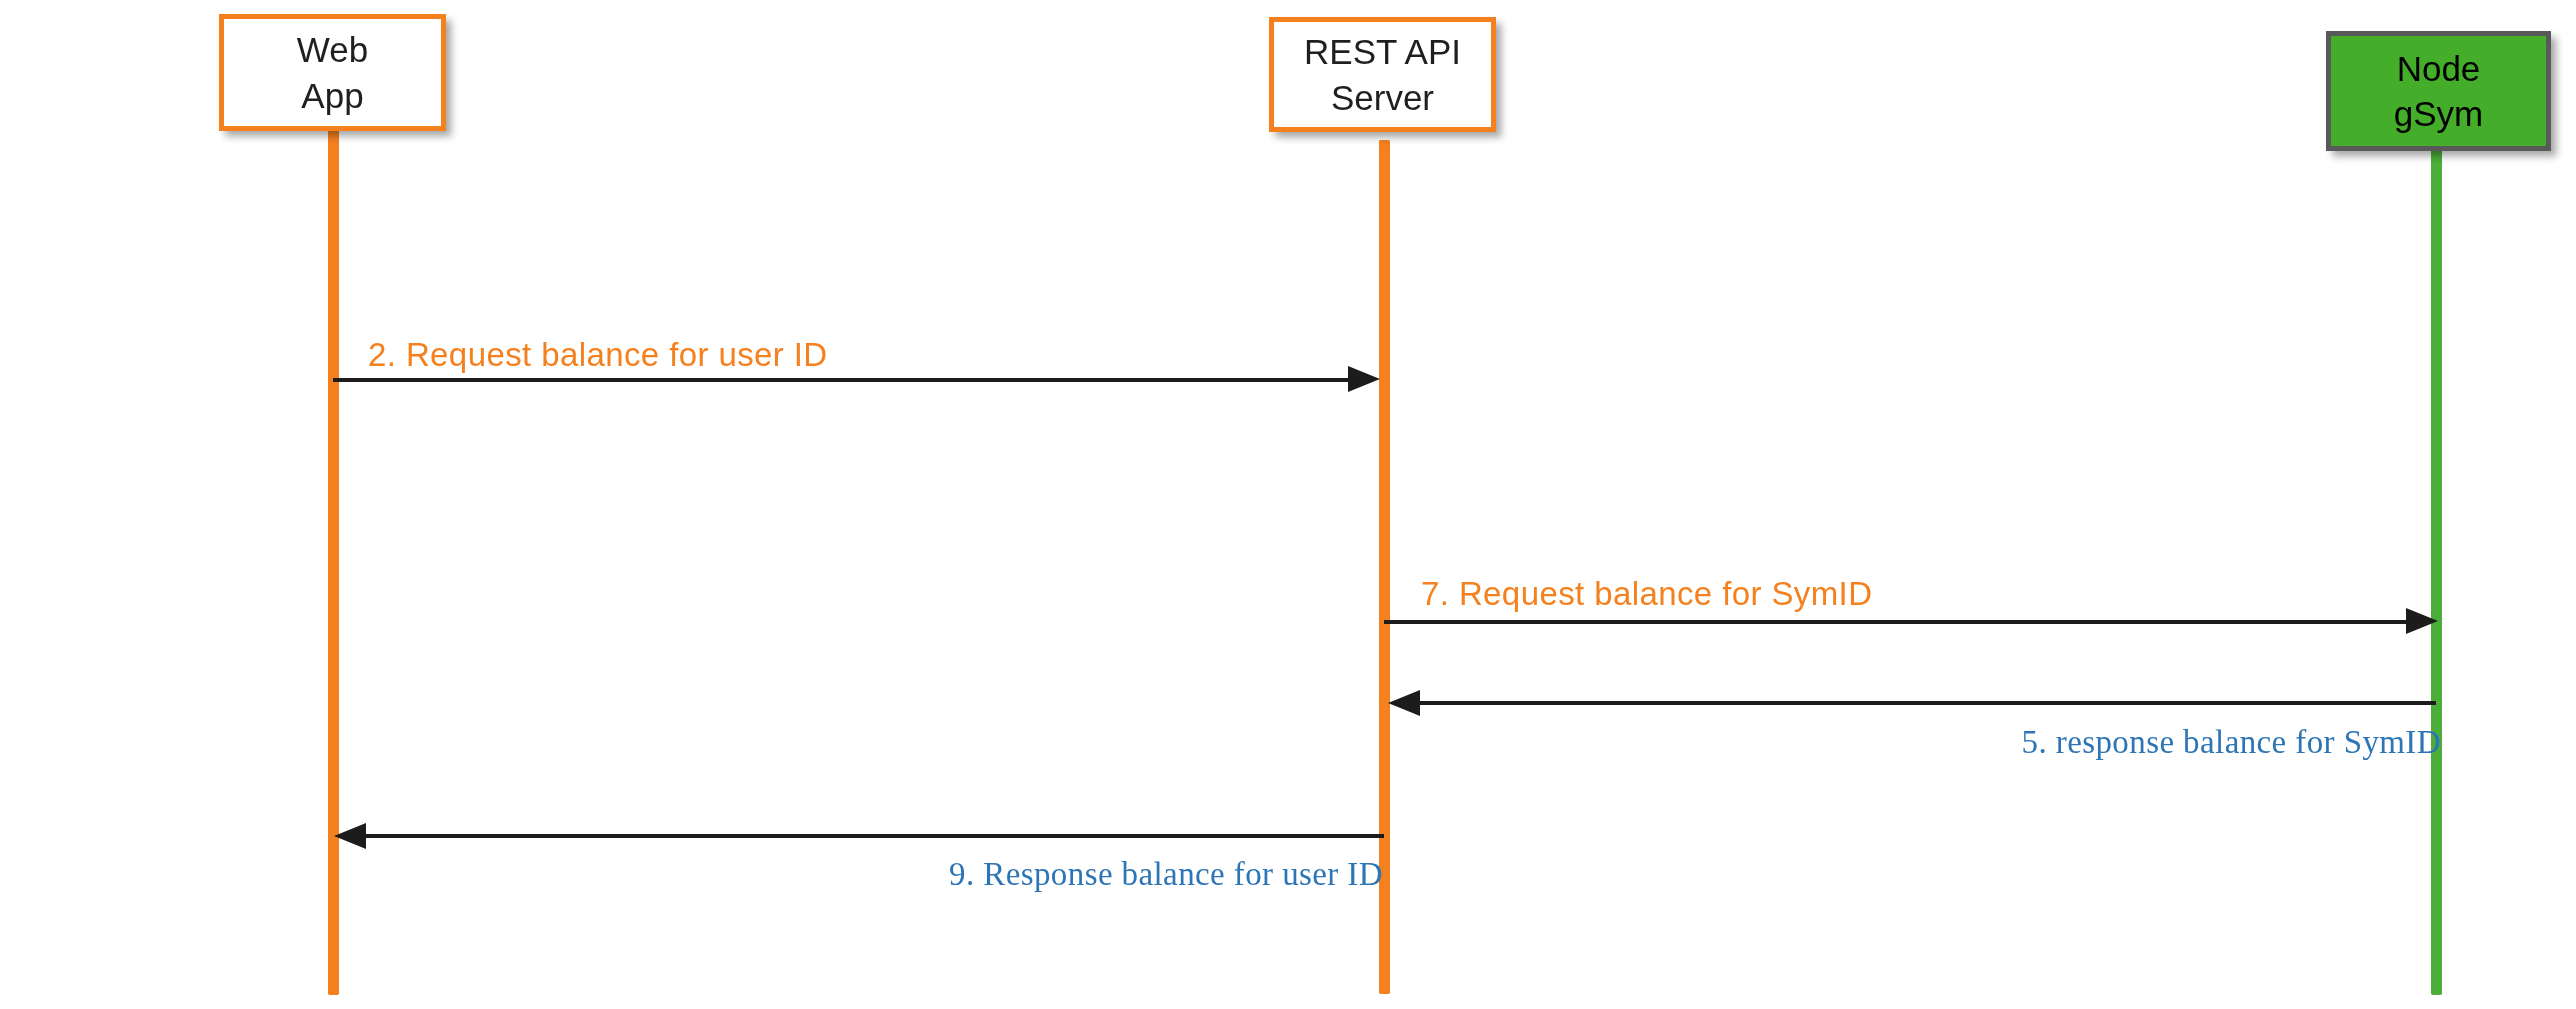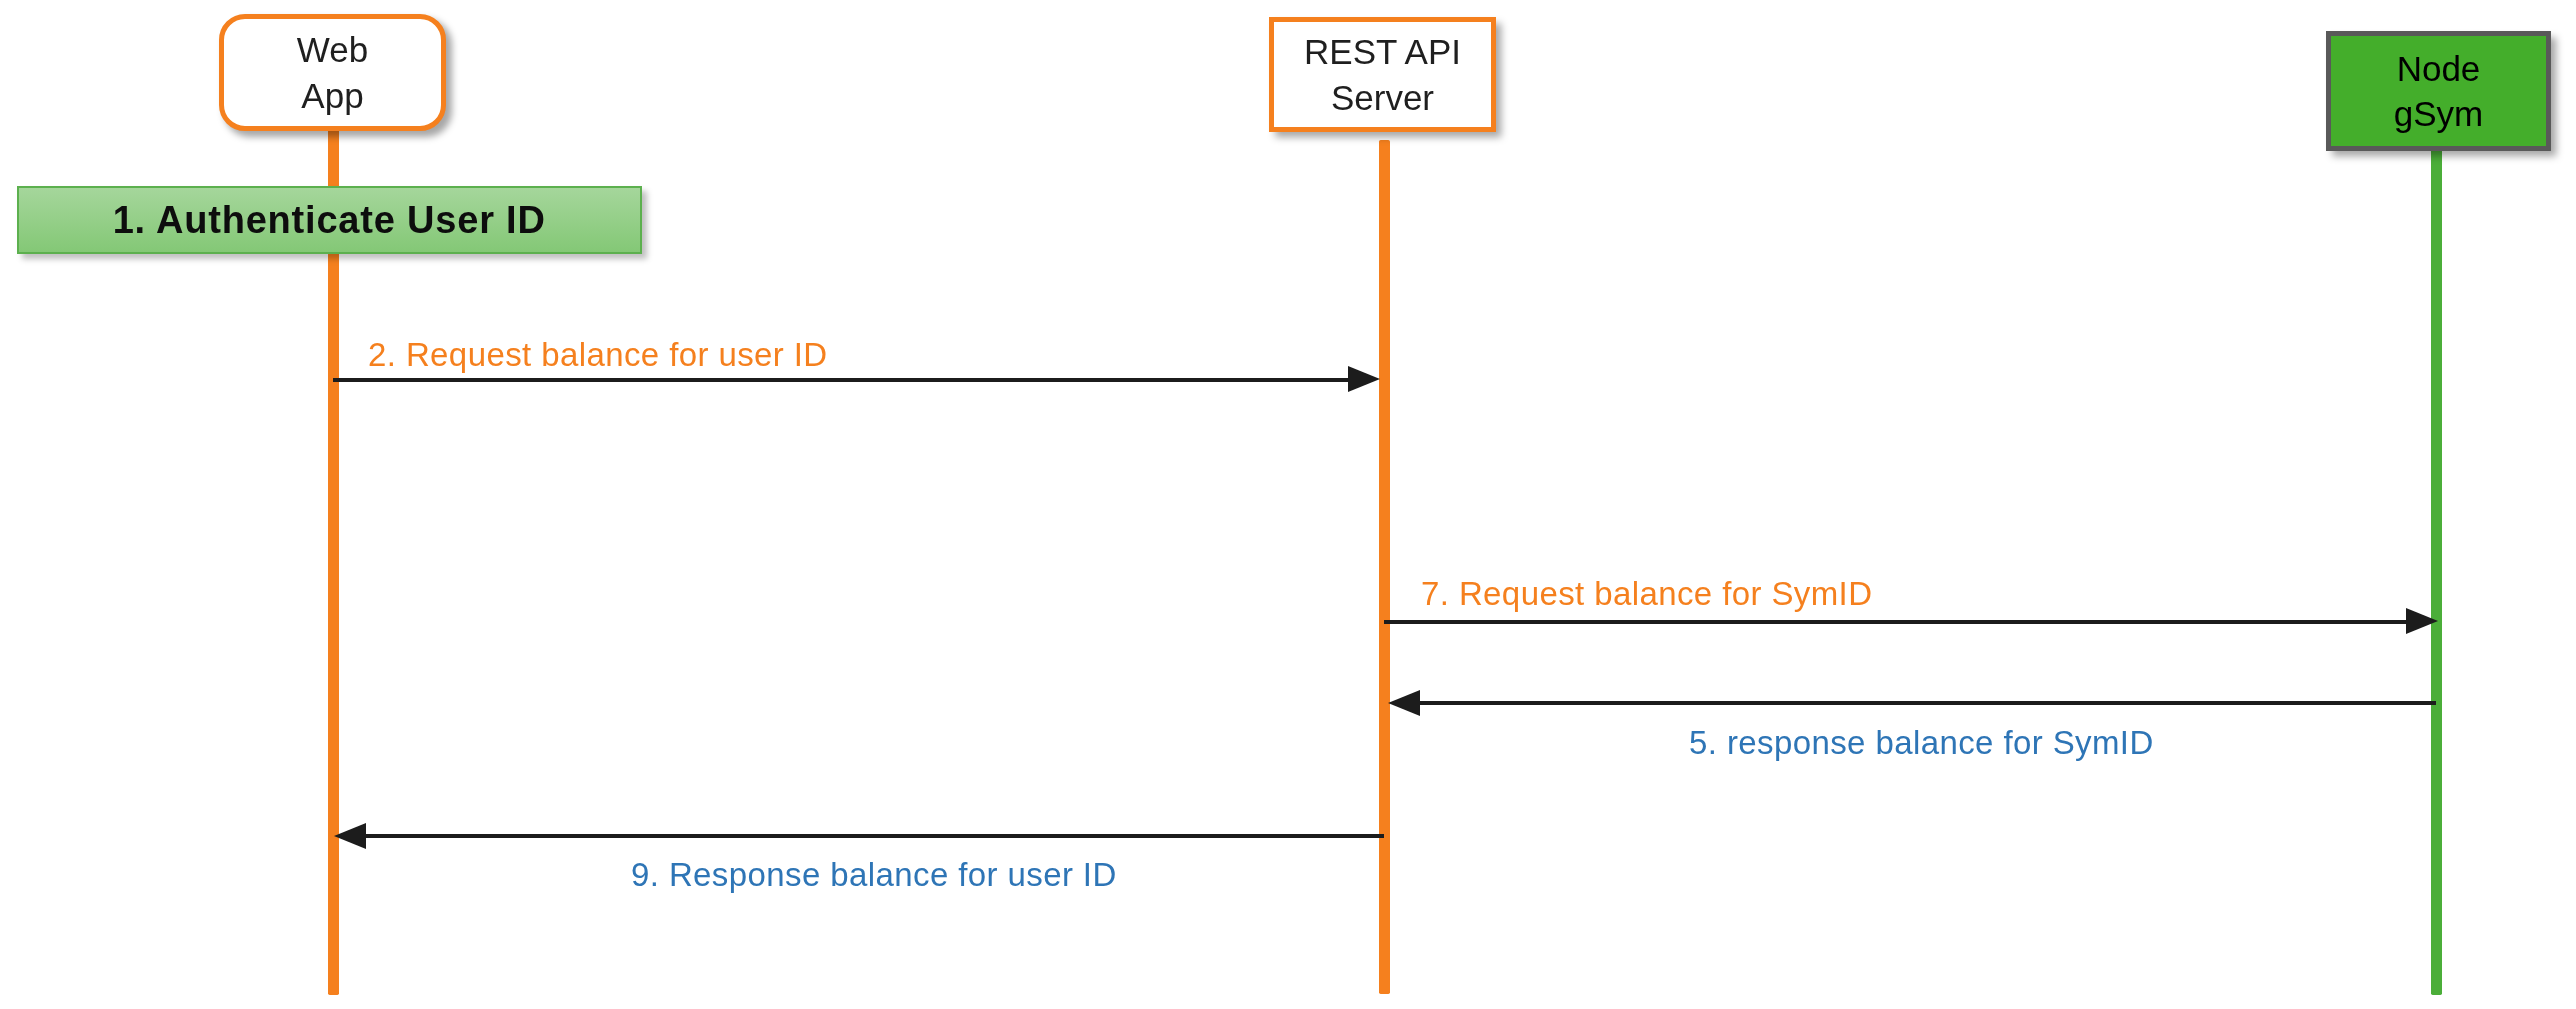--- a/index.html
+++ b/index.html
@@ -51,21 +51,21 @@
     border-bottom:13.4px solid transparent;
   }
   .arrowhead.right{border-left:32px solid var(--arrow,#1c1c1c);}
   .arrowhead.left{border-right:32px solid var(--arrow,#1c1c1c);}
   .msg-label{
     position:absolute;z-index:2;
     font-size:33px;letter-spacing:0.4px;white-space:nowrap;
   }
   .msg-label.orange-text{color:var(--orange,#F5801E);margin-top:8px;}
   .msg-label.blue-text{color:var(--blue,#2E75B6);}
-  .msg-label.align-right{text-align:left;}
+  .msg-label.align-right{text-align:right;font-family:Liberation Serif, serif;}
 </style>
 </head>
 <body>
 
 <div class="canvas">
 
   <div class="lifeline orange" style="left:328px;top:125px;height:870px;"></div>
   <div class="lifeline orange" style="left:1379px;top:140px;height:854px;"></div>
   <div class="lifeline green" style="left:2431px;top:145px;height:850px;"></div>
 
@@ -78,25 +78,22 @@
   <div class="arrowhead right" style="left:2406px;top:608px;"></div>
 
   <div class="arrowhead left" style="left:1388px;top:690px;"></div>
   <div class="msg-line" style="left:1420px;top:701px;width:1016px;"></div>
   <div class="msg-label blue-text align-right" style="left:1689px;top:724px;width:752px;">5. response balance for SymID</div>
 
   <div class="arrowhead left" style="left:334px;top:823px;"></div>
   <div class="msg-line" style="left:366px;top:834px;width:1018px;"></div>
   <div class="msg-label blue-text align-right" style="left:631px;top:856px;width:752px;">9. Response balance for user ID</div>
 
-  <div class="step" style="left:16.7px;top:186px;width:621px;height:64px;">
-    <span>1. Authenticate User ID</span>
-  </div>
 
-  <div class="actor orange-actor" style="left:219px;top:14.2px;width:217px;height:107px;border-radius:26px;">
+  <div class="actor orange-actor" style="left:219px;top:14.2px;width:217px;height:107px;">
     <span>Web
 App</span>
   </div>
   <div class="actor orange-actor" style="left:1269px;top:17px;width:217px;height:105px;">
     <span>REST API
 Server</span>
   </div>
   <div class="actor green-actor" style="left:2326px;top:31px;width:215px;height:110px;">
     <span>Node
 gSym</span>

